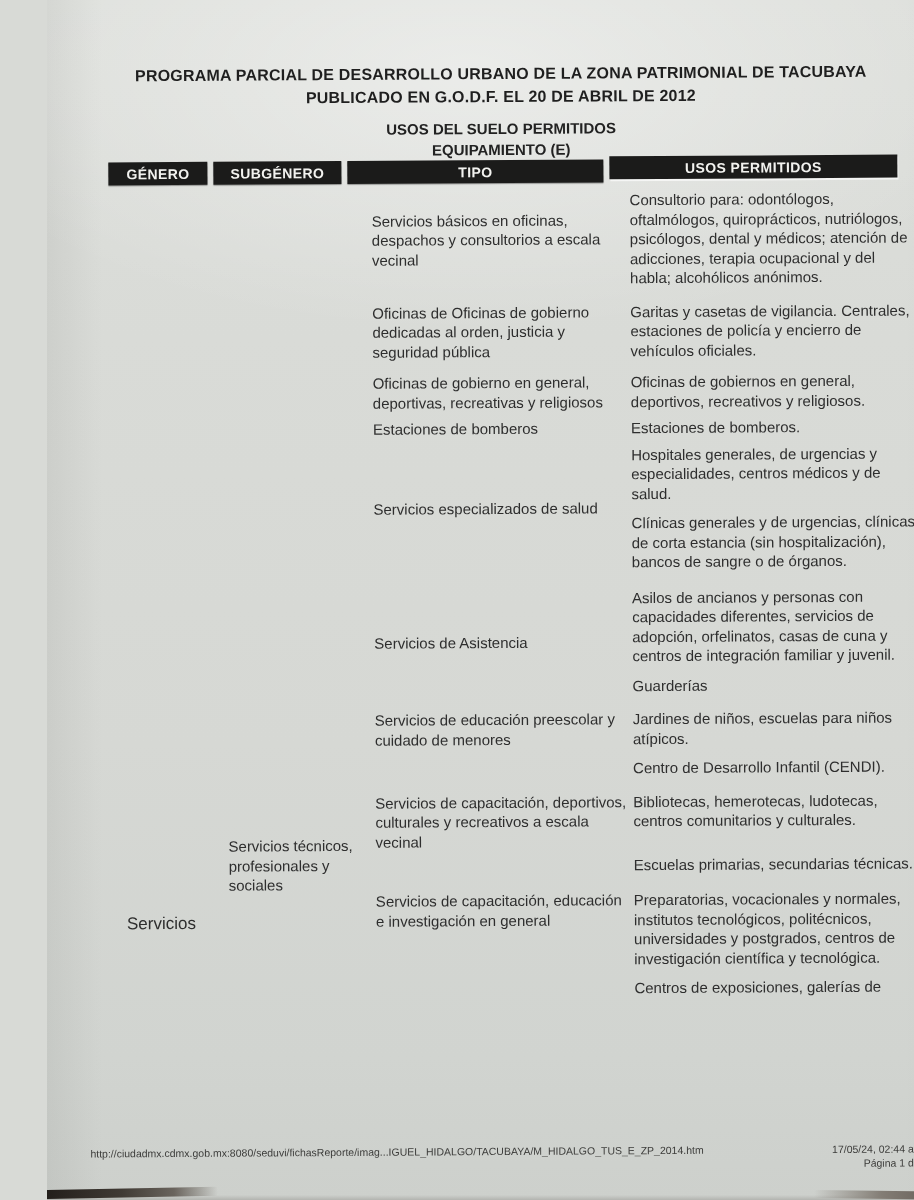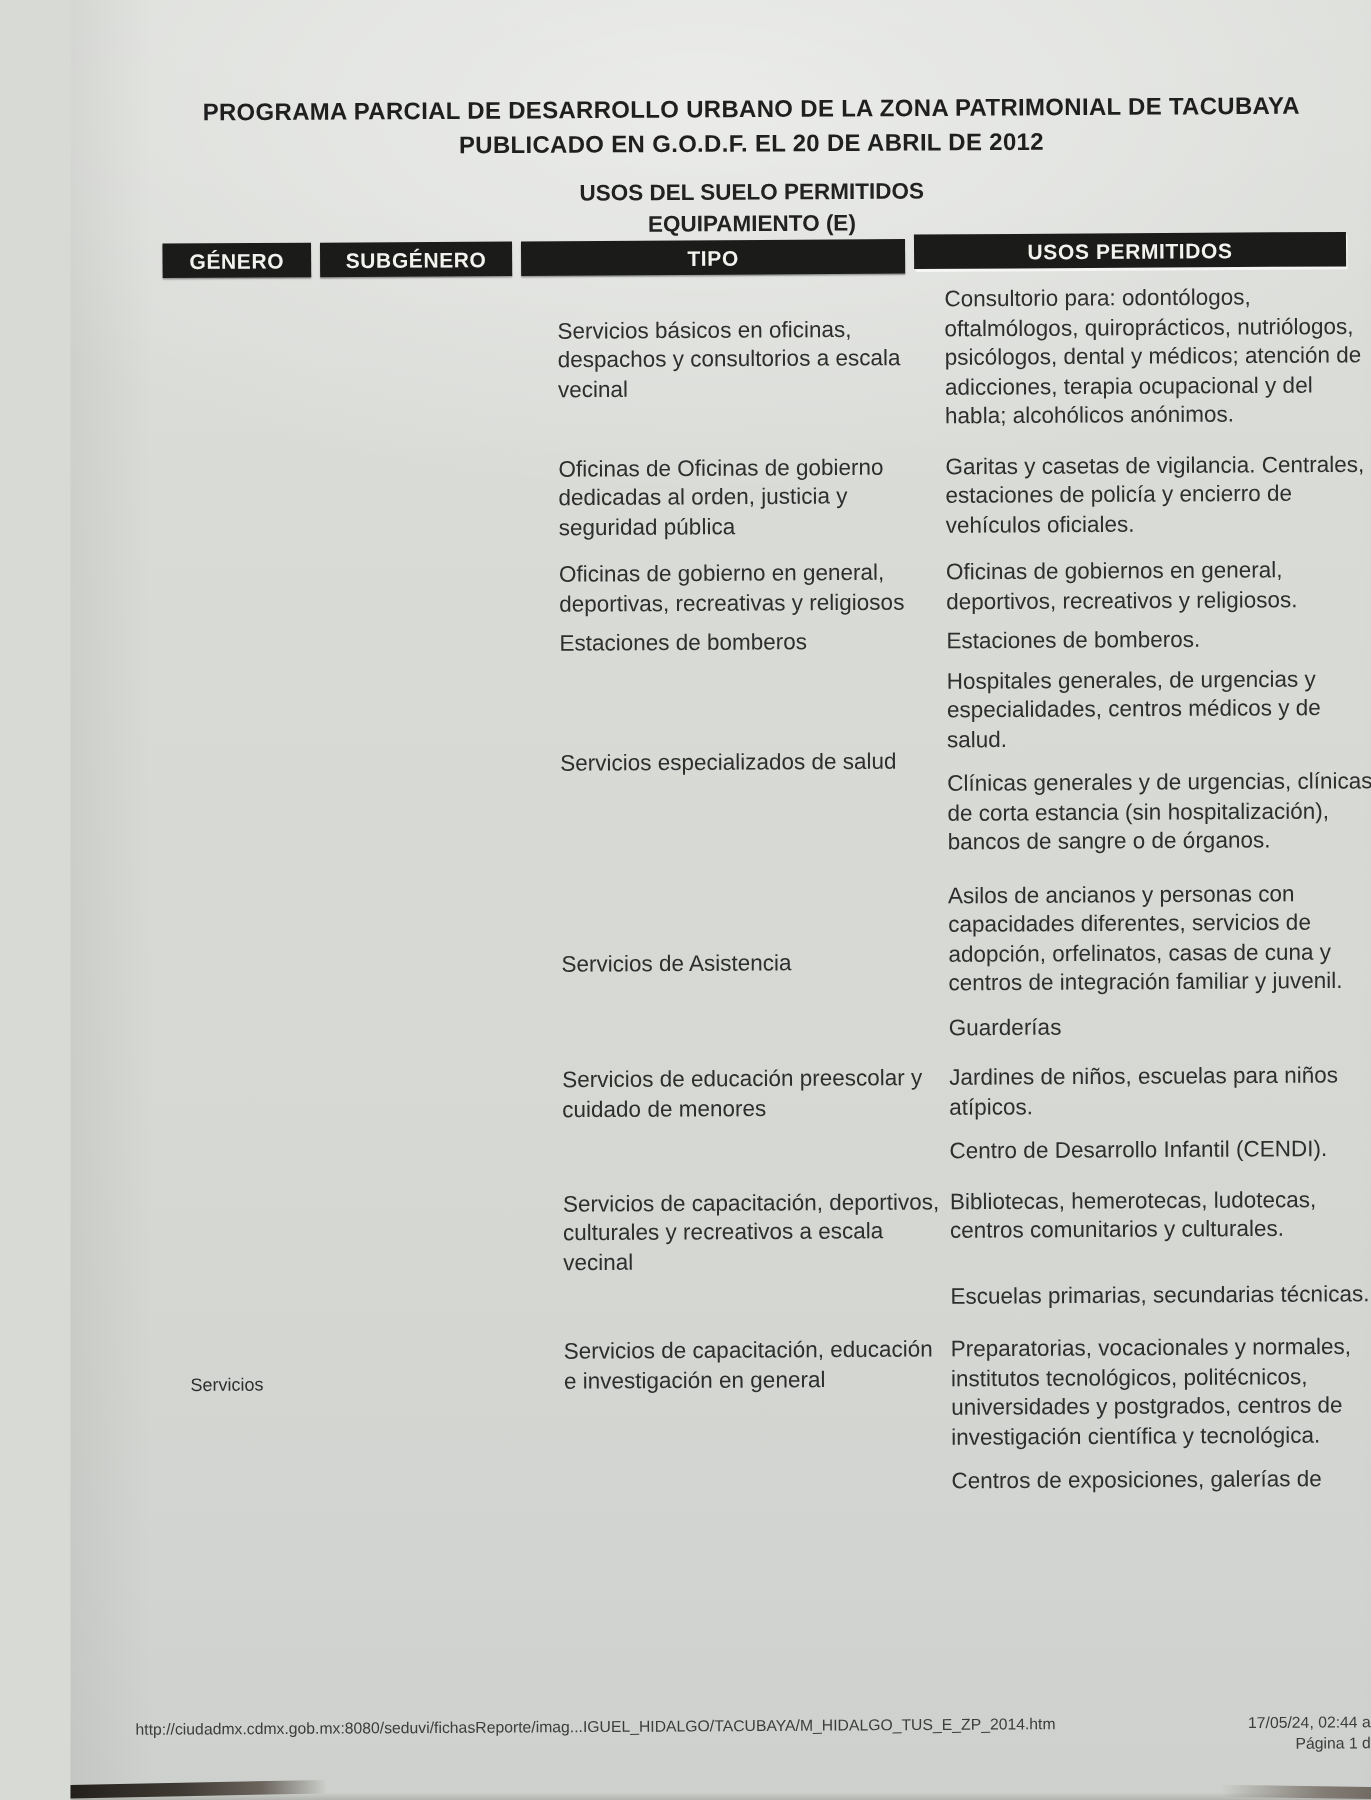--- a/index.html
+++ b/index.html
@@ -48,21 +48,21 @@
   .tbody{position:relative;margin-left:263px;width:551px;font-size:15px;line-height:19.5px;}
   .trow{display:flex;align-items:center;}
   .trow.align-top{align-items:flex-start;}
   .cell-tipo{width:258px;padding-right:4px;flex:none;}
   .cell-usos{width:289px;flex:none;}
   .cell-usos p + p{margin-top:10px;}
   .cell-usos.gap-lg p + p{margin-top:24px;}
   .r1{margin-top:8px;} .r2{margin-top:14px;} .r3{margin-top:12px;}
   .r4{margin-top:7px;} .r5{margin-top:7px;} .r6{margin-top:16px;}
   .r7{margin-top:14px;} .r8{margin-top:14px;} .r9{margin-top:16px;}
-  .cell-genero{position:absolute;left:14px;top:752px;width:110px;font-size:12px;line-height:19.5px;}
+  .cell-genero{position:absolute;left:14px;top:752px;width:110px;font-size:17px;line-height:19.5px;}
   .cell-subgenero{position:absolute;left:116px;top:675px;width:150px;font-size:15px;line-height:19.5px;}
   
   .footer{position:absolute;left:40px;right:36px;top:1144px;display:flex;
     justify-content:space-between;align-items:flex-start;
     font-size:10.5px;line-height:14px;color:var(--footer-text);}
   .footer-right{text-align:right;}
   
   .edge-bl{position:absolute;left:-4px;bottom:1px;width:175px;height:9px;border-radius:2px;
     background:linear-gradient(90deg,#211d19 0%,#403a34 45%,#6a645d 75%,rgba(106,100,93,0) 100%);
     transform:rotate(-1.1deg);transform-origin:left bottom;}
@@ -90,20 +90,21 @@
 
     <div class="table">
       <div class="thead">
         <div class="hcell h-genero">GÉNERO</div>
         <div class="hcell h-subgenero">SUBGÉNERO</div>
         <div class="hcell h-tipo">TIPO</div>
         <div class="hcell h-usos">USOS PERMITIDOS</div>
       </div>
 
       <div class="cell-genero">Servicios</div>
+      <div class="cell-subgenero">Servicios técnicos, profesionales y sociales</div>
 
       <div class="tbody">
 
         <div class="trow r1">
           <div class="cell-tipo">Servicios básicos en oficinas, despachos y consultorios a escala vecinal</div>
           <div class="cell-usos">
             <p>Consultorio para: odontólogos, oftalmólogos, quiroprácticos, nutriólogos, psicólogos, dental y médicos; atención de adicciones, terapia ocupacional y del habla; alcohólicos anónimos.</p>
           </div>
         </div>
 

